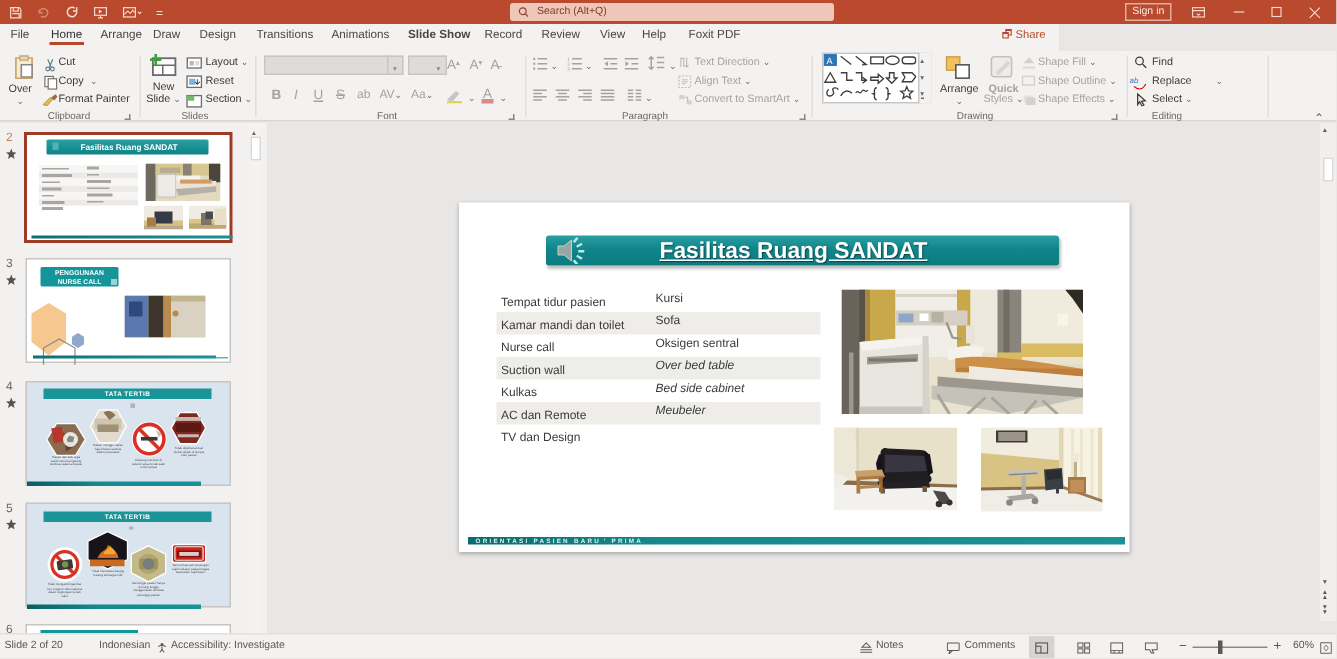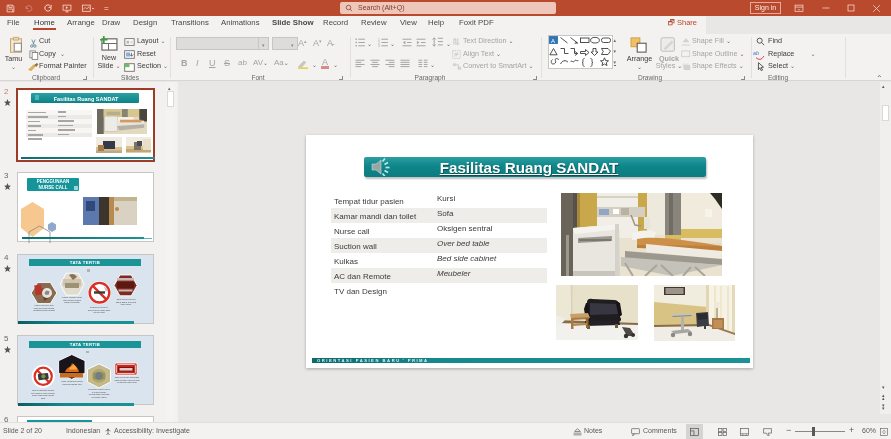--- a/index.html
+++ b/index.html
@@ -135,21 +135,21 @@
   <div id="share">🗗 Share</div>
 </div>
 
 <div id="ribbon">
 
   <svg class="abs" style="left:7px;top:2px;" width="18" height="18" viewBox="0 0 20 20">
       <path d="M4 3h12v15H4z" fill="#F7EBD8" stroke="#C9A468" stroke-width="1.2"></path>
       <path d="M7 1.5h6v3H7z" fill="#E8D9BE" stroke="#C9A468" stroke-width="1"></path>
       <path d="M8 8h8v9H8z" fill="#FFF" stroke="#8A8886" stroke-width="1.2"></path>
     </svg>
-  <div class="bigtxt" style="left:3px;top:20px;width:21px;">Tamu</div>
+  <div class="bigtxt" style="left:3px;top:20px;width:21px;">Over</div>
   <div class="car" style="position:absolute;left:11px;top:29px;">⌄</div>
   <svg class="abs" style="left:29px;top:5px;" width="9" height="9" viewBox="0 0 16 16">
       <path d="M5 1l4 9M11 1L7 10" stroke="#56808A" stroke-width="1.4" fill="none"></path>
       <circle cx="5" cy="12.5" r="2.2" fill="none" stroke="#56808A" stroke-width="1.4"></circle>
       <circle cx="10.5" cy="12.5" r="2.2" fill="none" stroke="#56808A" stroke-width="1.4"></circle>
     </svg>
   <div class="btxt" style="left:39px;top:2px;">Cut</div>
   <svg class="abs" style="left:29px;top:16px;" width="10" height="10" viewBox="0 0 16 16">
       <rect x="1.5" y="1.5" width="9" height="11" fill="#fff" stroke="#6E6C6A" stroke-width="1.2"></rect>
       <rect x="5" y="4" width="9" height="11" fill="#fff" stroke="#6E6C6A" stroke-width="1.2"></rect>

